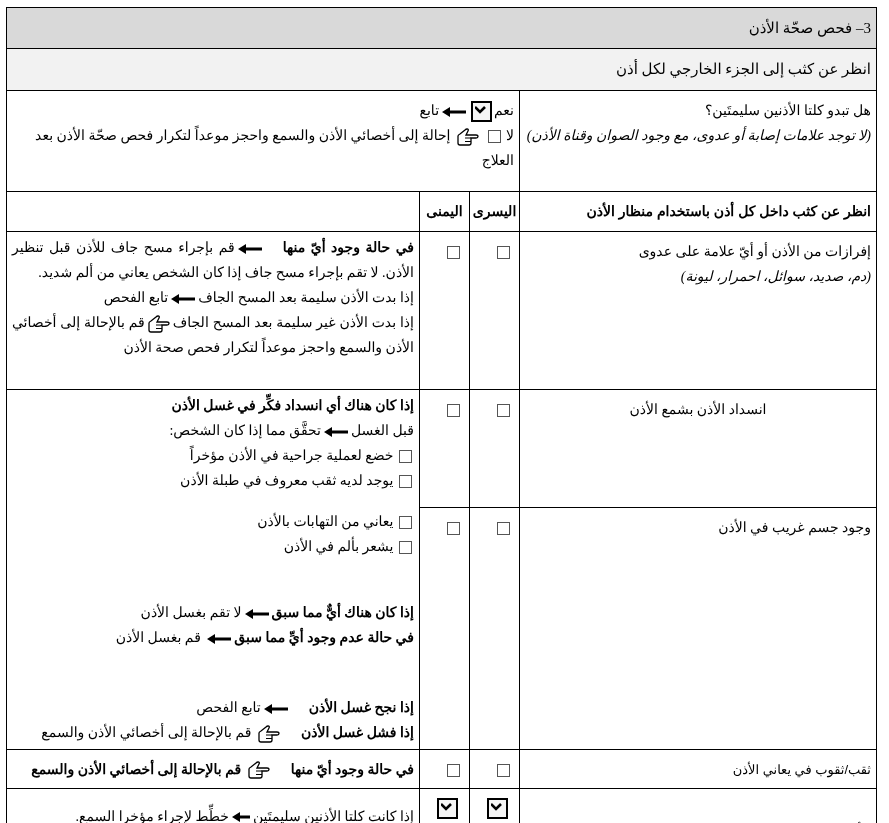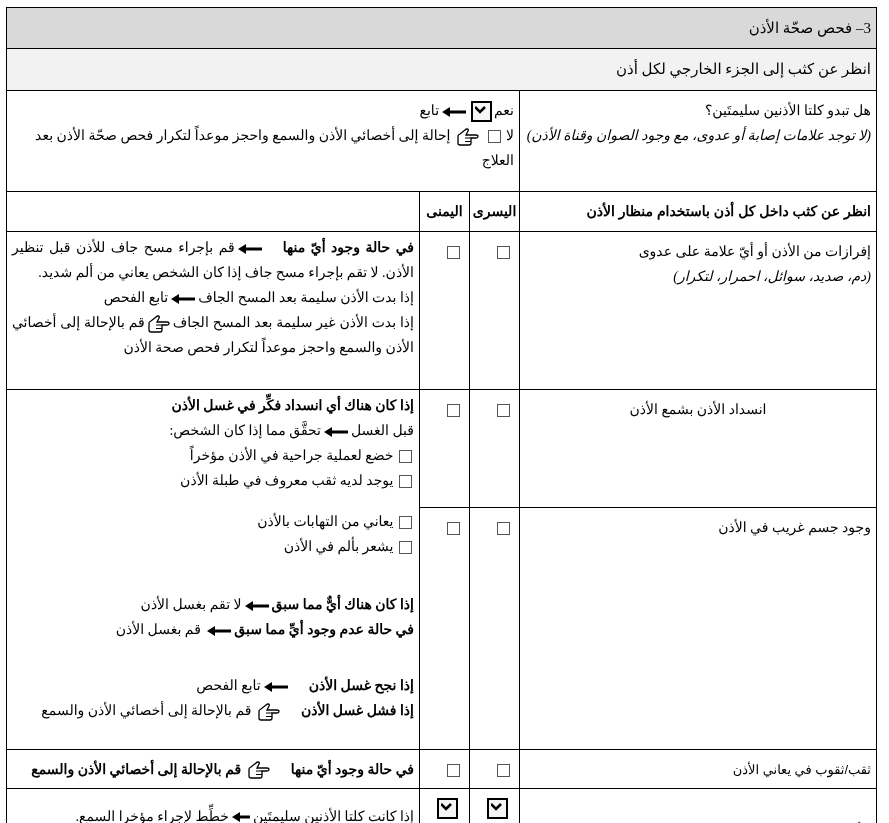--- a/index.html
+++ b/index.html
@@ -92,21 +92,21 @@
   <tr class="hdr-row">
     <td>انظر عن كثب داخل كل أذن باستخدام منظار الأذن</td>
     <td class="colhdr">اليسرى</td>
     <td class="colhdr">اليمنى</td>
     <td></td>
   </tr>
 
   <tr>
     <td class="p-top" style="height:150px;">
       <div>إفرازات من الأذن أو أيّ علامة على عدوى</div>
-      <div class="it">(دم، صديد، سوائل، احمرار، لتكرار)</div>
+      <div class="it">(دم، صديد، سوائل، احمرار، ليونة)</div>
     </td>
     <td class="cb-cell"><span class="box"></span></td>
     <td class="cb-cell"><span class="box"></span></td>
     <td style="padding-top:3px; text-align:justify;">
       <div><span class="b">في حالة وجود أيّ منها</span><svg class="arrow" width="24" height="10">
                 <use href="#arrow-left"></use>
               </svg><span>قم بإجراء مسح جاف للأذن قبل تنظير الأذن. لا تقم بإجراء مسح جاف إذا كان الشخص يعاني من ألم شديد.</span></div>
       <div><span>إذا بدت الأذن سليمة بعد المسح الجاف</span><svg class="arrow" width="24" height="10">
                 <use href="#arrow-left"></use>
               </svg><span>تابع الفحص</span></div>
@@ -126,28 +126,28 @@
       <div class="b">إذا كان هناك أي انسداد فكِّر في غسل الأذن</div>
       <div><span>قبل الغسل</span><svg class="arrow" width="24" height="10">
                 <use href="#arrow-left"></use>
               </svg><span>تحقَّق مما إذا كان الشخص:</span></div>
       <div><span class="box"></span> <span>خضع لعملية جراحية في الأذن مؤخراً</span></div>
       <div><span class="box"></span> <span>يوجد لديه ثقب معروف في طبلة الأذن</span></div>
       <div style="height:16px;"></div>
       <div><span class="box"></span> <span>يعاني من التهابات بالأذن</span></div>
       <div><span class="box"></span> <span>يشعر بألم في الأذن</span></div>
       <div class="gap"></div>
-      <div class="b" style="margin-top:8px;"><span>إذا كان هناك أيٌّ مما سبق</span><svg class="arrow" width="24" height="10">
+      <div class="b" style="margin-top:16px;"><span>إذا كان هناك أيٌّ مما سبق</span><svg class="arrow" width="24" height="10">
                 <use href="#arrow-left"></use>
               </svg><span style="font-weight:normal">لا تقم بغسل الأذن</span></div>
       <div class="b"><span>في حالة عدم وجود أيِّ مما سبق</span><svg class="arrow" width="24" height="10">
                 <use href="#arrow-left"></use>
               </svg> <span style="font-weight:normal">قم بغسل الأذن</span></div>
       <div class="gap"></div>
-      <div style="margin-top:6px;"><span class="b">إذا نجح غسل الأذن</span><svg class="arrow" width="24" height="10">
+      <div style="margin-top:20px;"><span class="b">إذا نجح غسل الأذن</span><svg class="arrow" width="24" height="10">
                 <use href="#arrow-left"></use>
               </svg><span>تابع الفحص</span></div>
       <div><span class="b">إذا فشل غسل الأذن</span><svg class="hand" width="22" height="18">
                 <use href="#hand-point"></use>
               </svg> <span>قم بالإحالة إلى أخصائي الأذن والسمع</span></div>
     </td>
   </tr>
 
   <tr>
     <td class="p-top" style="height:234px;">

